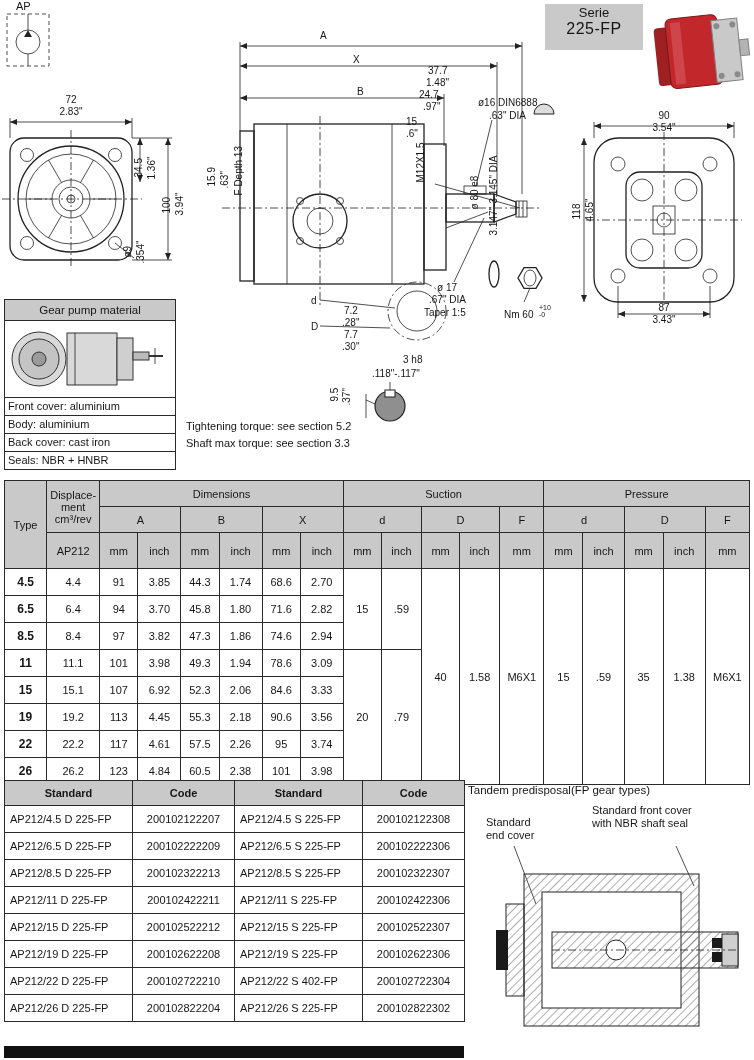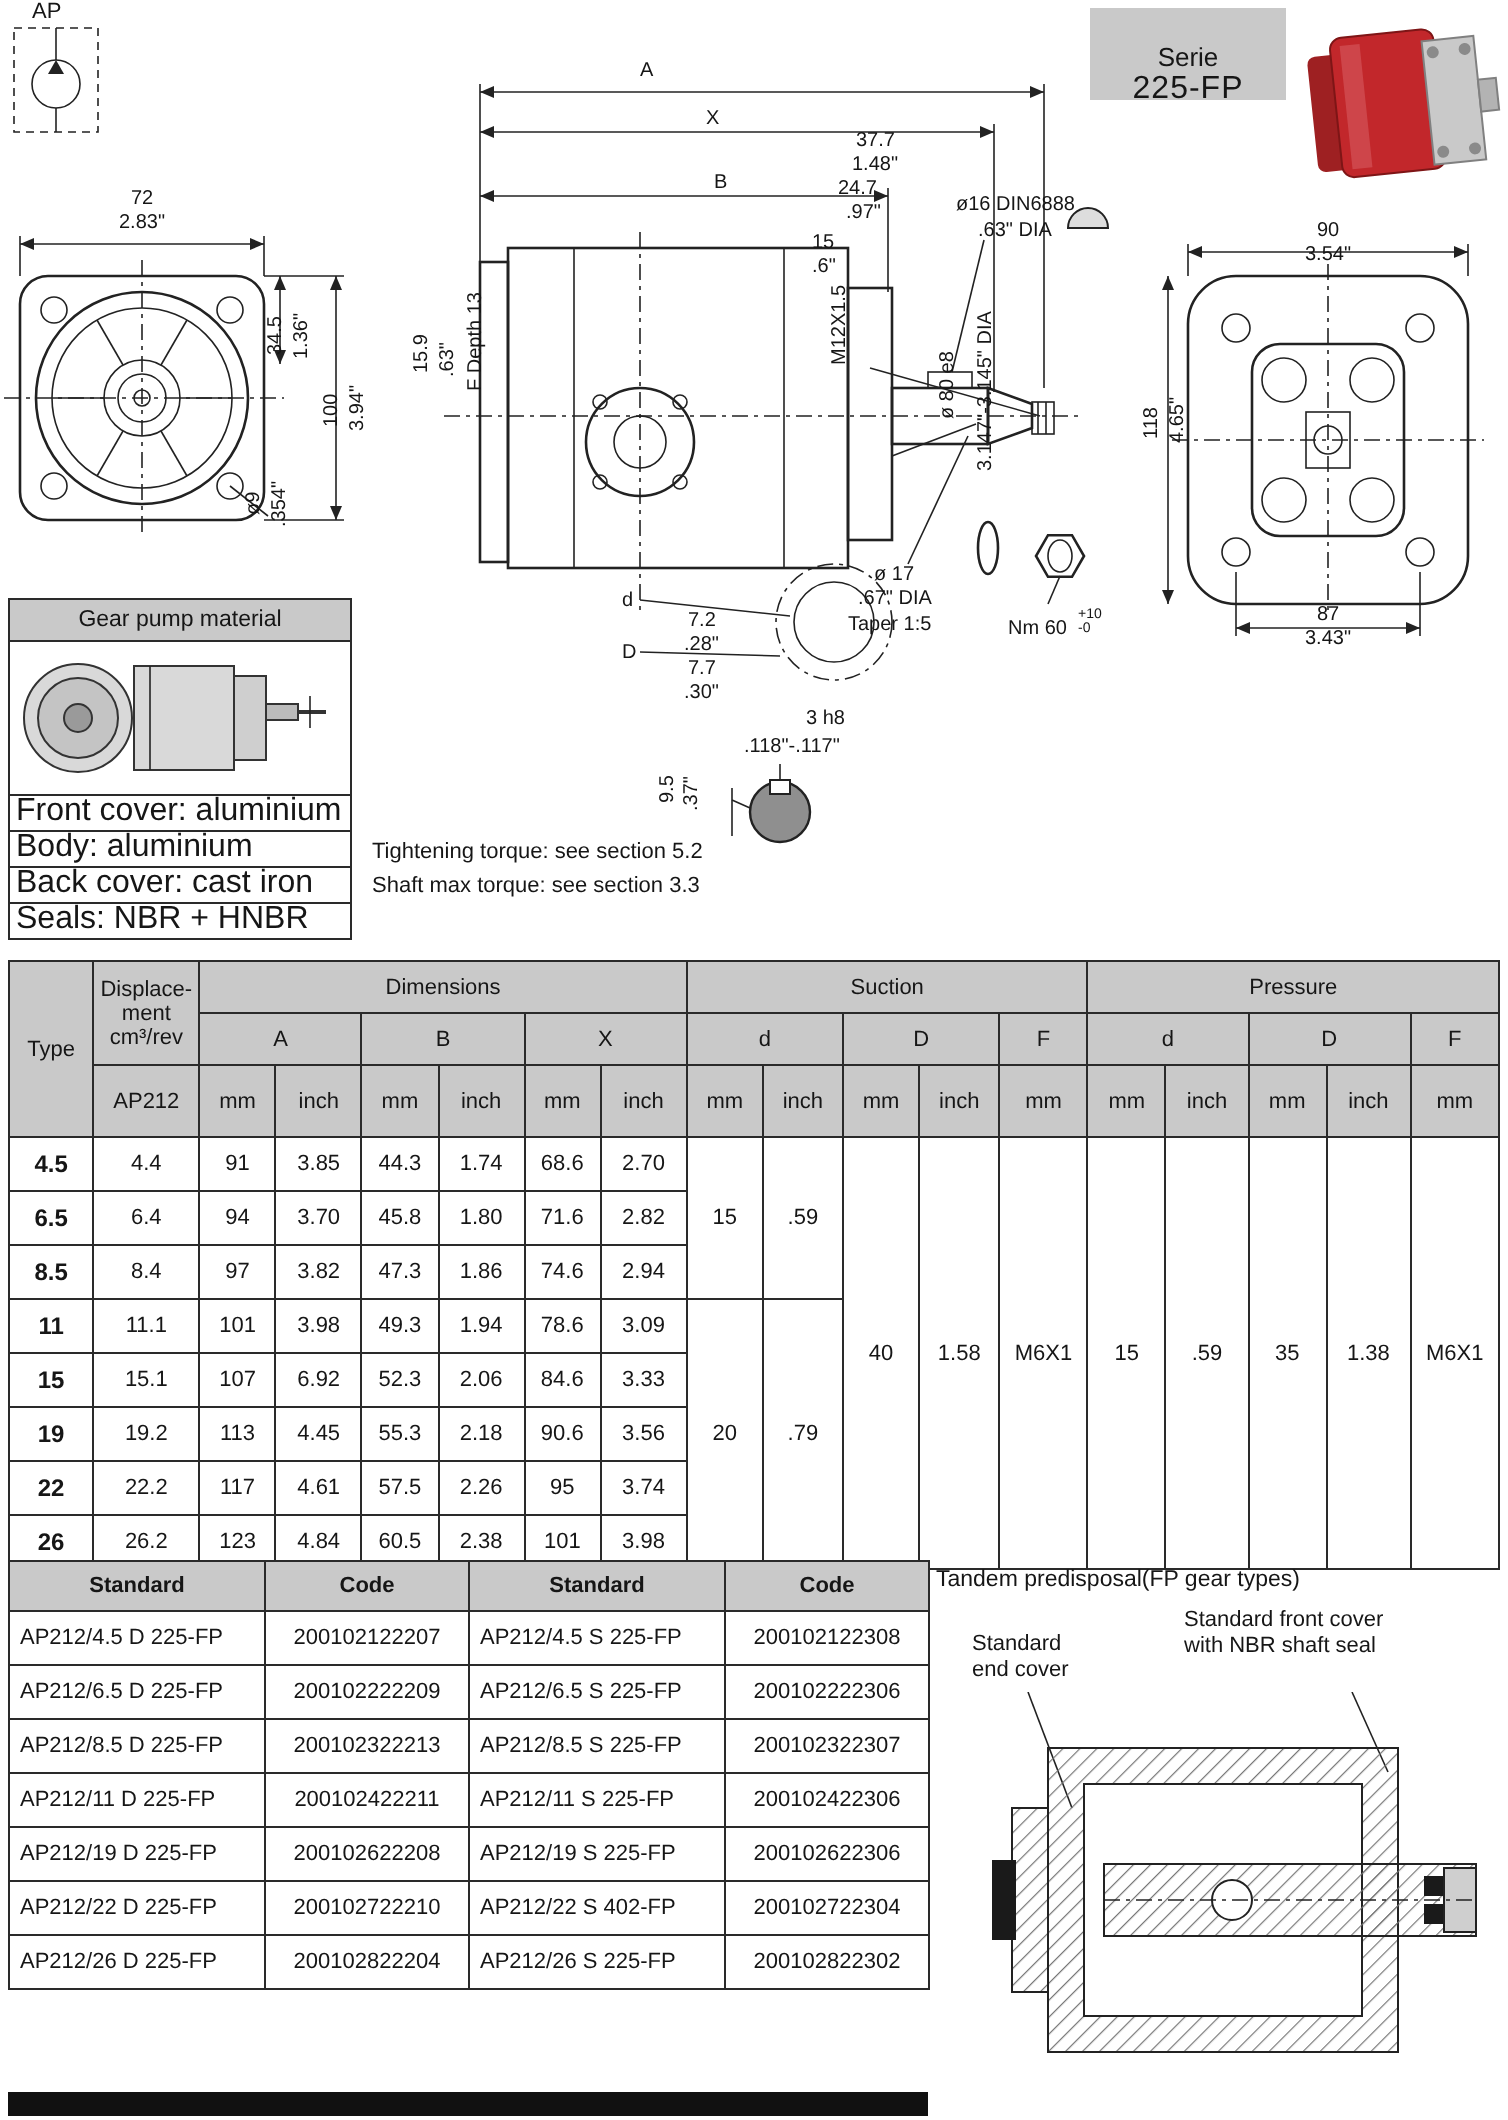--- a/index.html
+++ b/index.html
@@ -23,26 +23,26 @@
   #dims-table thead tr:nth-child(2){height:26px}
   #dims-table thead tr:nth-child(3){height:36px}
   #dims-table tbody tr{height:27px}
   #dims-table td.typecell{font-weight:bold;font-size:12px}
   #codes-table{left:4px;top:780px;width:460px}
   #codes-table thead tr{height:25px}
   #codes-table tbody tr{height:27px}
   #codes-table th{font-weight:bold}
   #codes-table td.std{text-align:left;padding-left:5px}
   #serie{left:545px;top:4px;width:98px;height:46px;background:#c9c9c9;text-align:center}
-  #serie .l1{font-size:13px;padding-top:17px}
+  #serie .l1{font-size:13px;padding-top:1px}
   #serie .l2{font-size:16px;letter-spacing:.5px}
   #material{left:4px;top:299px;width:172px}
   .mat-title{height:20px;background:#c9c9c9;border:1px solid #2a2a2a;text-align:center;font-size:11.5px;line-height:20px}
   .mat-draw{height:76px;border:1px solid #2a2a2a;border-top:none;text-align:center;background:#fff}
-  .mat-line{height:17px;border:1px solid #2a2a2a;border-top:none;font-size:16px;line-height:16px;padding-left:3px;background:#fff}
+  .mat-line{height:17px;border:1px solid #2a2a2a;border-top:none;font-size:11px;line-height:16px;padding-left:3px;background:#fff}
   .note{position:absolute;font-size:11px;white-space:nowrap}
   #footer-bar{left:4px;top:1046px;width:460px;height:12px;background:#111}
   .tol{position:absolute;font-size:7px;line-height:1.05;white-space:pre-line}
 </style>
 </head>
 <body>
 
 <div id="page">
 
   <div class="abs" style="left:4px;top:0;width:52px;height:78px">
@@ -467,20 +467,26 @@
         <td class="std">AP212/8.5 S 225-FP</td>
         <td>200102322307</td>
       </tr>
       <tr>
         <td class="std">AP212/11 D 225-FP</td>
         <td>200102422211</td>
         <td class="std">AP212/11 S 225-FP</td>
         <td>200102422306</td>
       </tr>
       <tr>
+        <td class="std">AP212/15 D 225-FP</td>
+        <td>200102522212</td>
+        <td class="std">AP212/15 S 225-FP</td>
+        <td>200102522307</td>
+      </tr>
+      <tr>
         <td class="std">AP212/19 D 225-FP</td>
         <td>200102622208</td>
         <td class="std">AP212/19 S 225-FP</td>
         <td>200102622306</td>
       </tr>
       <tr>
         <td class="std">AP212/22 D 225-FP</td>
         <td>200102722210</td>
         <td class="std">AP212/22 S 402-FP</td>
         <td>200102722304</td>

